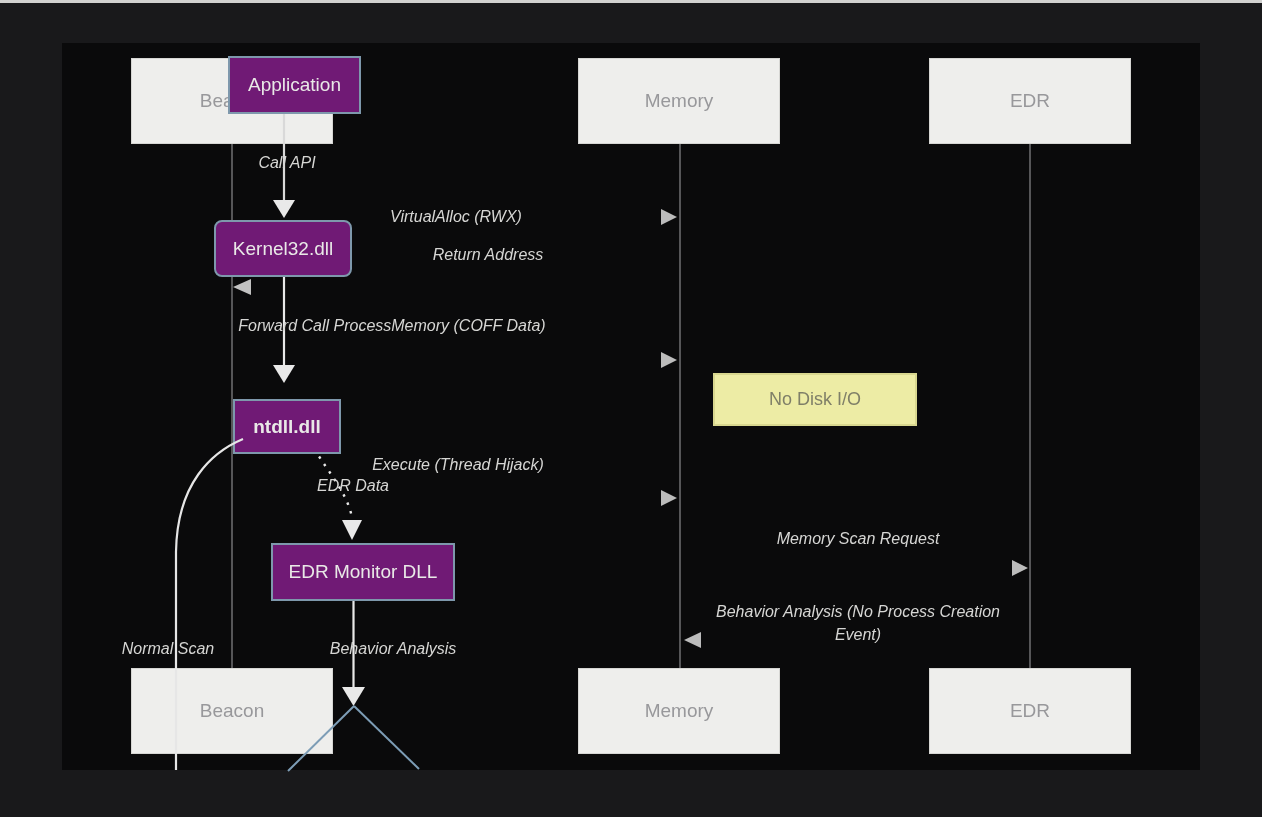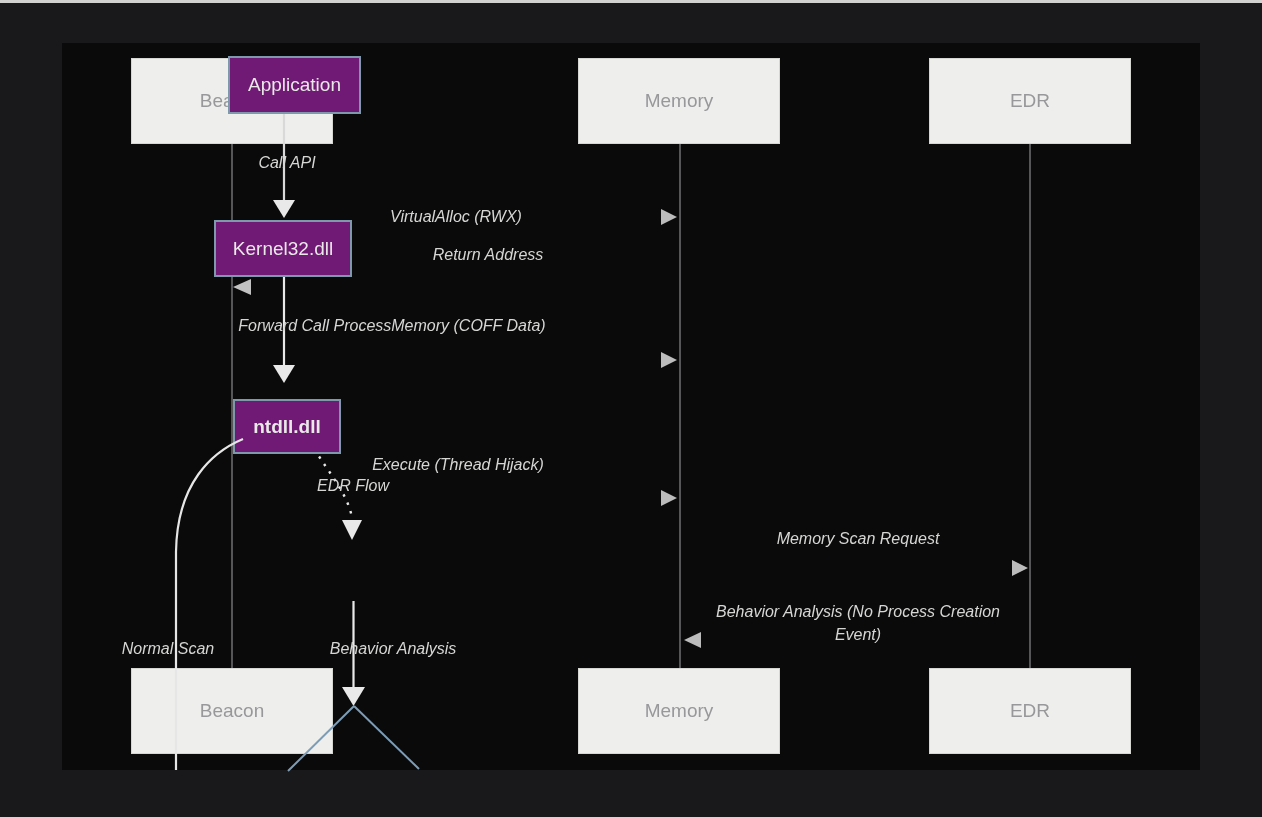--- a/index.html
+++ b/index.html
@@ -15,21 +15,21 @@
   .actor-beacon-top{left:131px;top:58px;}
   .actor-memory-top{left:578px;top:58px;}
   .actor-edr-top{left:929px;top:58px;}
   .actor-beacon-bottom{left:131px;top:668px;}
   .actor-memory-bottom{left:578px;top:668px;}
   .actor-edr-bottom{left:929px;top:668px;}
 
   .node{position:absolute;background:#701a75;border:2px solid #7e98ac;box-sizing:border-box;
         display:flex;align-items:center;justify-content:center;color:#e9e9e7;font-size:19px;}
   .node-application{left:228px;top:56px;width:133px;height:58px;}
-  .node-kernel32{left:214px;top:220px;width:138px;height:57px;}
+  .node-kernel32{left:214px;top:220px;width:138px;height:57px;border-radius:8px;}
   .node-ntdll{left:233px;top:399px;width:108px;height:55px;font-weight:bold;}
   .node-edr-monitor{left:271px;top:543px;width:184px;height:58px;}
 
   .note{position:absolute;left:713px;top:373px;width:204px;height:53px;background:#edeca5;
         border:2px solid #d8d78f;box-sizing:border-box;display:flex;align-items:center;
         justify-content:center;color:#7f7f68;font-size:18px;}
 
   .msg{position:absolute;color:#d6d6d4;font-size:16px;white-space:nowrap;
        transform:translateX(-50%);font-style:italic;}
   .msg-call-api{left:287px;top:154px;}
@@ -95,34 +95,40 @@
 
   <div class="node node-application">
     <span>Application</span>
   </div>
   <div class="node node-kernel32">
     <span>Kernel32.dll</span>
   </div>
   <div class="node node-ntdll">
     <span>ntdll.dll</span>
   </div>
+  <div class="node node-edr-monitor">
+    <span>EDR Monitor DLL</span>
+  </div>
 
+  <div class="note">
+    <span>No Disk I/O</span>
+  </div>
 
   <svg class="layer" viewBox="0 0 1262 817">
     <line x1="284" y1="114" x2="284" y2="201" stroke="#d9d9d9" stroke-width="2.2"></line>
     <polygon points="273,200 295,200 284,218" fill="#e9e9e9"></polygon>
     <path d="M243 439 C212 452 177 483 176 552 L176 770" fill="none" stroke="#e6e6e6" stroke-width="2.2"></path>
     <path d="M354 706 L288 771" fill="none" stroke="#7d9db6" stroke-width="2"></path>
     <path d="M354 706 L419 769" fill="none" stroke="#7d9db6" stroke-width="2"></path>
   </svg>
 
   <div class="msg msg-call-api">Call API</div>
   <div class="msg msg-virtual-alloc">VirtualAlloc (RWX)</div>
   <div class="msg msg-return-address">Return Address</div>
   <div class="msg msg-forward-call">Forward Call ProcessMemory (COFF Data)</div>
   <div class="msg msg-execute">Execute (Thread Hijack)</div>
-  <div class="msg msg-edr-hook">EDR Flow</div>
+  <div class="msg msg-edr-hook">EDR Data</div>
   <div class="msg msg-memory-scan">Memory Scan Request</div>
   <div class="msg msg-behavior-no-event">Behavior Analysis (No Process Creation Event)</div>
   <div class="msg msg-normal-flow">Normal Scan</div>
   <div class="msg msg-behavior-analysis">Behavior Analysis</div>
 
 </div>
 
 </body></html>

